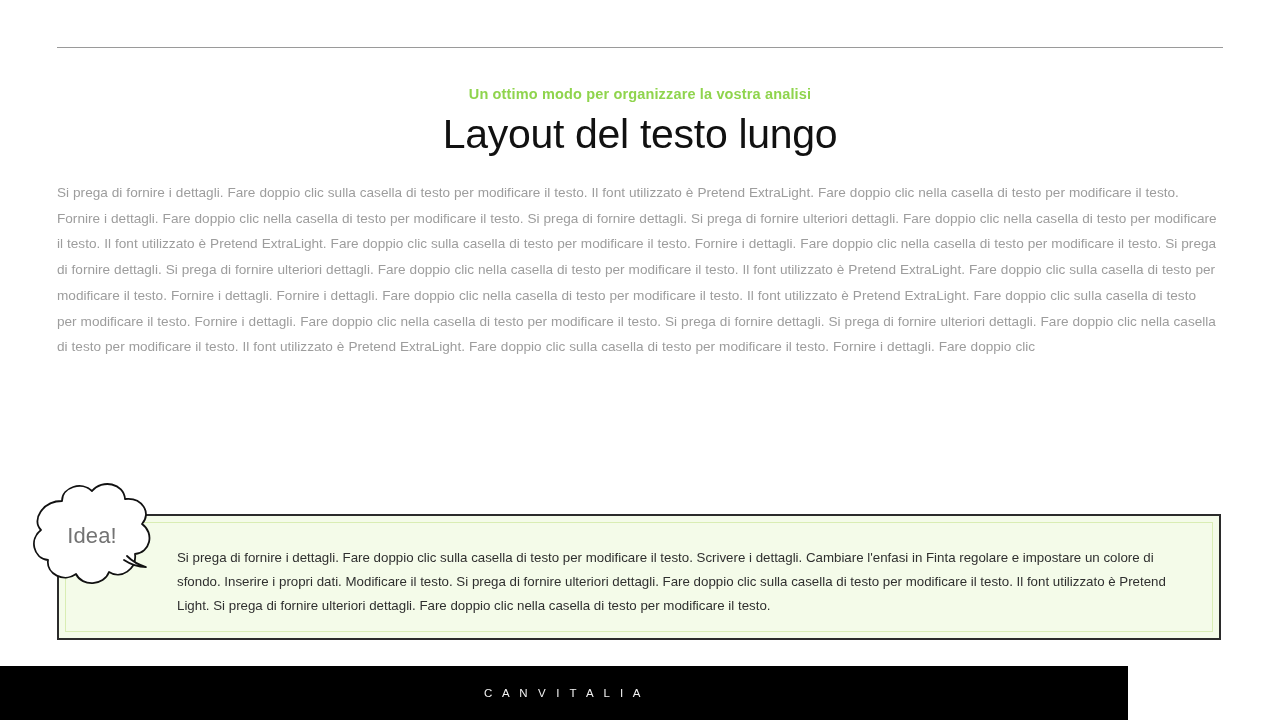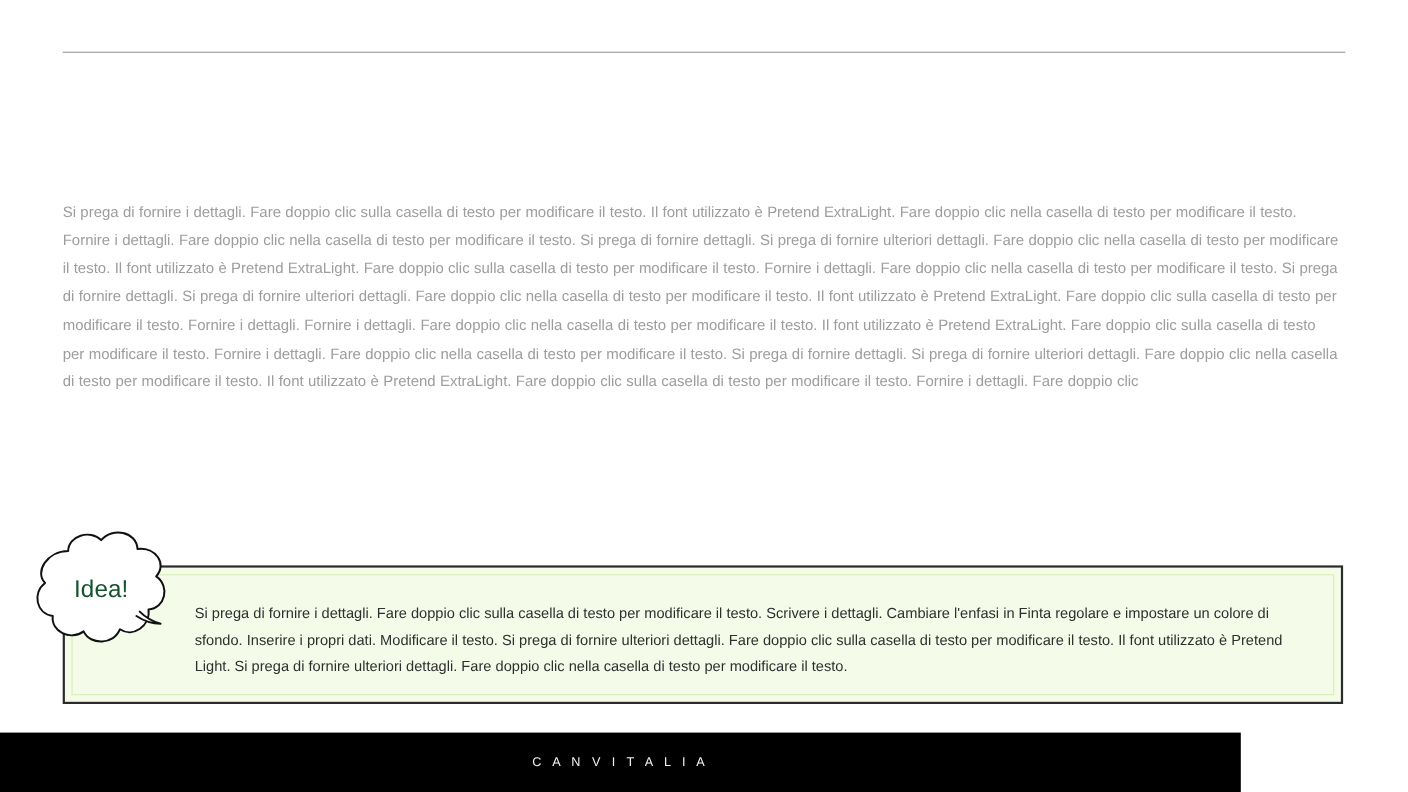--- a/index.html
+++ b/index.html
@@ -132,21 +132,21 @@
   #idea-label {
     position: absolute;
     left: 0;
     top: 0;
     width: 132px;
     height: 118px;
     display: flex;
     align-items: center;
     justify-content: center;
     font-size: 22px;
-    color: #14532d;
+    color: #737373;
     letter-spacing: 0.1px;
     padding-bottom: 4px;
     box-sizing: border-box;
   }
 
   
   #footer-bar {
     position: absolute;
     left: 0;
     top: 666px;
@@ -164,20 +164,24 @@
     font-weight: normal;
   }
 </style>
 </head>
 <body>
 
 <div id="slide">
 
   <div id="top-rule"></div>
 
+  <div id="header">
+    <p id="eyebrow">Un ottimo modo per organizzare la vostra analisi</p>
+    <h1 id="slide-title">Layout del testo lungo</h1>
+  </div>
 
   <div id="body-copy">Si prega di fornire i dettagli. Fare doppio clic sulla casella di testo per modificare il testo. Il font utilizzato è Pretend ExtraLight. Fare doppio clic nella casella di testo per modificare il testo. Fornire i dettagli. Fare doppio clic nella casella di testo per modificare il testo. Si prega di fornire dettagli. Si prega di fornire ulteriori dettagli. Fare doppio clic nella casella di testo per modificare il testo. Il font utilizzato è Pretend ExtraLight. Fare doppio clic sulla casella di testo per modificare il testo. Fornire i dettagli. Fare doppio clic nella casella di testo per modificare il testo. Si prega di fornire dettagli. Si prega di fornire ulteriori dettagli. Fare doppio clic nella casella di testo per modificare il testo. Il font utilizzato è Pretend ExtraLight. Fare doppio clic sulla casella di testo per modificare il testo. Fornire i dettagli. Fornire i dettagli. Fare doppio clic nella casella di testo per modificare il testo. Il font utilizzato è Pretend ExtraLight. Fare doppio clic sulla casella di testo per modificare il testo. Fornire i dettagli. Fare doppio clic nella casella di testo per modificare il testo. Si prega di fornire dettagli. Si prega di fornire ulteriori dettagli. Fare doppio clic nella casella di testo per modificare il testo. Il font utilizzato è Pretend ExtraLight. Fare doppio clic sulla casella di testo per modificare il testo. Fornire i dettagli. Fare doppio clic</div>
 
   <div id="callout-wrap">
 
     <div id="callout-box">
       <div id="callout-inner-border"></div>
       <div id="callout-text">Si prega di fornire i dettagli. Fare doppio clic sulla casella di testo per modificare il testo. Scrivere i dettagli. Cambiare l'enfasi in Finta regolare e impostare un colore di sfondo. Inserire i propri dati. Modificare il testo. Si prega di fornire ulteriori dettagli. Fare doppio clic sulla casella di testo per modificare il testo. Il font utilizzato è Pretend Light. Si prega di fornire ulteriori dettagli. Fare doppio clic nella casella di testo per modificare il testo.</div>
     </div>
 

